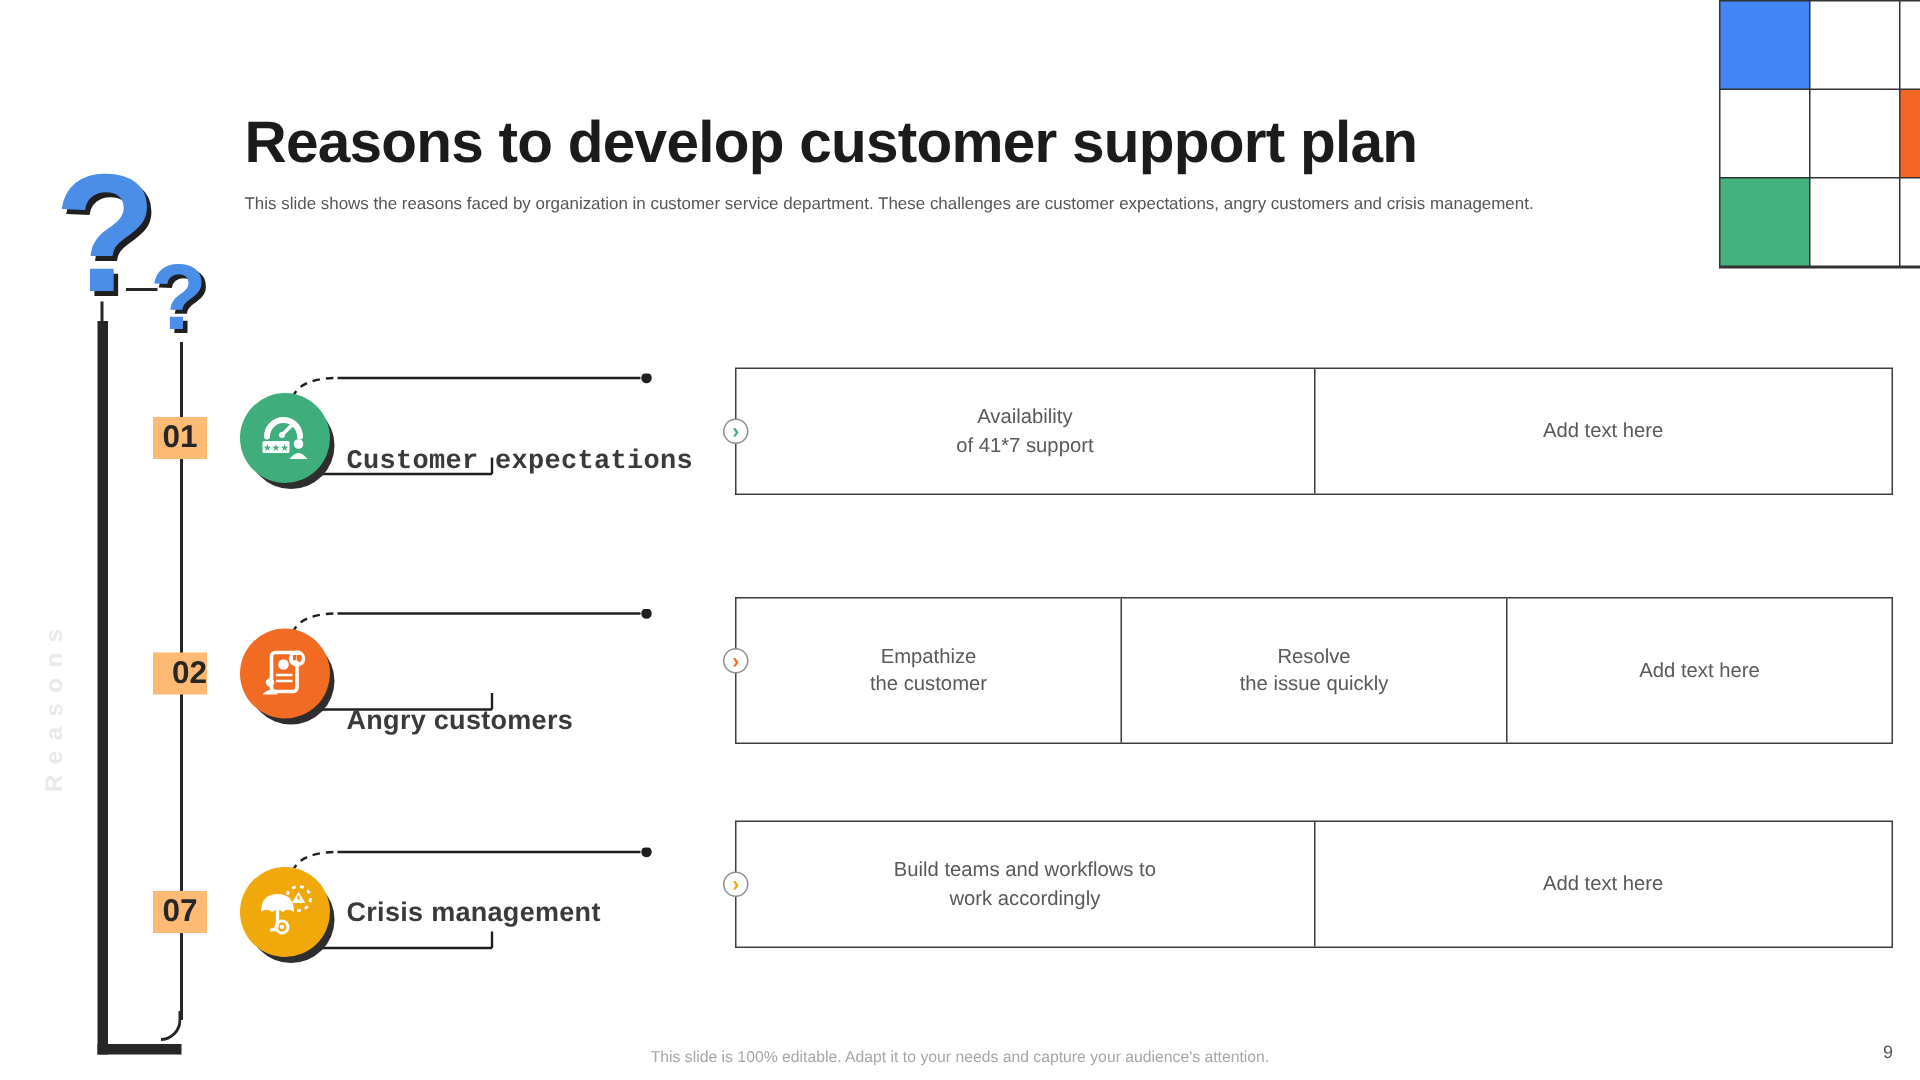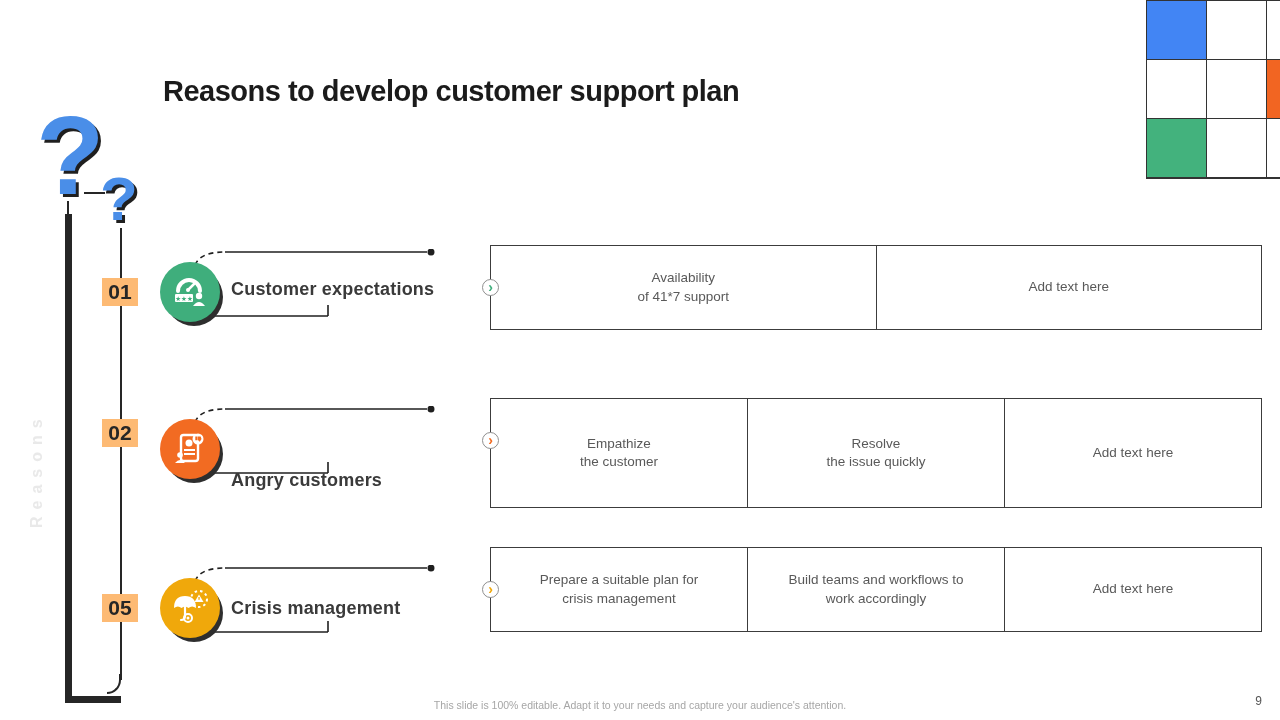--- a/index.html
+++ b/index.html
@@ -3,21 +3,21 @@
 <meta charset="utf-8">
 <style>
   html,body{margin:0;padding:0;background:#888;}
   .slide{
     position:relative;width:1280px;height:720px;background:#ffffff;overflow:hidden;
     font-family:"Liberation Sans", sans-serif;
   }
   
   .title{
     position:absolute;left:163px;top:76px;width:960px;
-    font-size:29px;font-weight:800;color:#1b1b1b;letter-spacing:-0.5px;line-height:1.05;
+    font-size:39px;font-weight:800;color:#1b1b1b;letter-spacing:-0.5px;line-height:1.05;
   }
   .subtitle{
     position:absolute;left:163px;top:129px;width:930px;
     font-size:11.3px;color:#555555;line-height:1.3;
   }
   
   .decor-grid{
     position:absolute;left:1146px;top:0;width:134px;height:179px;overflow:hidden;
     background:#333333;display:grid;grid-template-columns:59px 59px 59px;
     grid-template-rows:58px 58px 58px;gap:1px;padding:1px 0 1px 1px;box-sizing:border-box;
@@ -84,20 +84,21 @@
   .page-number{
     position:absolute;right:18px;top:694px;font-size:12px;color:#555555;
   }
 </style>
 </head>
 <body>
 
 <div class="slide">
 
   <div class="title">Reasons to develop customer support plan</div>
+  <div class="subtitle">This slide shows the reasons faced by organization in customer service department. These challenges are customer expectations, angry customers and crisis management.</div>
 
   <div class="decor-grid">
     <div style="background-color: rgb(66, 133, 244);"></div>
     <div style="background-color: rgb(255, 255, 255);"></div>
     <div style="background-color: rgb(255, 255, 255);"></div>
     <div style="background-color: rgb(255, 255, 255);"></div>
     <div style="background-color: rgb(255, 255, 255);"></div>
     <div style="background-color: rgb(242, 101, 34);"></div>
     <div style="background-color: rgb(67, 178, 125);"></div>
     <div style="background-color: rgb(255, 255, 255);"></div>
@@ -129,33 +130,33 @@
       <svg width="44" height="44" viewBox="0 0 44 44">
         <path d="M10 21 A11 11 0 0 1 32 21" fill="none" stroke="#fff" stroke-width="4" stroke-linecap="round"></path>
         <path d="M20 20 L27 13" stroke="#fff" stroke-width="2.5" stroke-linecap="round"></path>
         <circle cx="20" cy="20" r="2" fill="#fff"></circle>
         <rect x="7" y="24" width="18" height="8" rx="1" fill="#fff"></rect>
         <text x="16" y="30.5" font-size="6.5" text-anchor="middle" fill="#3FAE7C">★★★</text>
         <circle cx="31" cy="26" r="3.2" fill="#fff"></circle>
         <path d="M25 36 Q31 28 37 36 Z" fill="#fff"></path>
       </svg>
     </div>
-    <div class="row-label" style="top:275px;">Customer expectations</div>
+    <div class="row-label" style="top:294px;font-family:Liberation Mono, monospace;">Customer expectations</div>
     <div class="chevron-badge" style="top:279px;">
       <span style="color: rgb(63, 174, 124);">›</span>
     </div>
     <div class="cell-box" style="top:245px;height:85px;">
       <div class="cell">Availability
 of  41*7 support</div>
       <div class="cell">Add text here</div>
     </div>
   </div>
 
   <div>
-    <div class="row-number" style="top:419px;">02</div>
+    <div class="row-number" style="top:435px;text-align:right;">02</div>
     <svg class="row-connector" style="top:406px;" viewBox="0 0 260 78">
       <path d="M10 16 C14 6 26 3 40 3" fill="none" stroke="#1f1f1f" stroke-width="1.6" stroke-dasharray="5 4"></path>
       <line x1="40" y1="3" x2="242" y2="3" stroke="#1f1f1f" stroke-width="1.6"></line>
       <circle cx="246" cy="3" r="3.5" fill="#1f1f1f"></circle>
       <line x1="13" y1="67" x2="143" y2="67" stroke="#1f1f1f" stroke-width="1.6"></line>
       <line x1="143" y1="67" x2="143" y2="56" stroke="#1f1f1f" stroke-width="1.6"></line>
     </svg>
     <div class="icon-circle" style="top: 419px; background-color: rgb(242, 107, 34);">
       <svg width="44" height="44" viewBox="0 0 44 44">
         <rect x="13" y="8" width="17" height="26" rx="2.5" fill="none" stroke="#fff" stroke-width="2.4"></rect>
@@ -164,31 +165,31 @@
         <circle cx="12" cy="28" r="2.8" fill="#fff"></circle>
         <path d="M7 36 Q12 30 17 36 Z" fill="#fff"></path>
         <circle cx="30" cy="12" r="5.5" fill="#fff"></circle>
         <path d="M27.3 9.6 h2.2 v3.6 h-2.2 z M29.9 9.6 h2.8 l0.8 2.4 -1.7 2.7 -1.9 -1.6 z" fill="#F26B22"></path>
       </svg>
     </div>
     <div class="row-label" style="top:435px;margin-top:31px;">Angry customers</div>
     <div class="chevron-badge" style="top:432px;">
       <span style="color: rgb(242, 107, 34);">›</span>
     </div>
-    <div class="cell-box" style="top:398px;height:110px;">
+    <div class="cell-box" style="top:398px;height:98px;">
       <div class="cell">Empathize
 the customer</div>
       <div class="cell">Resolve
 the issue quickly</div>
       <div class="cell">Add text here</div>
     </div>
   </div>
 
   <div>
-    <div class="row-number" style="top:594px;">05</div>
+    <div class="row-number" style="top:594px;">07</div>
     <svg class="row-connector" style="top:565px;" viewBox="0 0 260 78">
       <path d="M10 16 C14 6 26 3 40 3" fill="none" stroke="#1f1f1f" stroke-width="1.6" stroke-dasharray="5 4"></path>
       <line x1="40" y1="3" x2="242" y2="3" stroke="#1f1f1f" stroke-width="1.6"></line>
       <circle cx="246" cy="3" r="3.5" fill="#1f1f1f"></circle>
       <line x1="13" y1="67" x2="143" y2="67" stroke="#1f1f1f" stroke-width="1.6"></line>
       <line x1="143" y1="67" x2="143" y2="56" stroke="#1f1f1f" stroke-width="1.6"></line>
     </svg>
     <div class="icon-circle" style="top: 578px; background-color: rgb(240, 168, 11);">
       <svg width="44" height="44" viewBox="0 0 44 44">
         <path d="M6 22 Q6 10 17 10 Q28 10 28 22 Q24 19 20.5 22 Q17 19 13.5 22 Q10 19 6 22 Z" fill="#fff"></path>
@@ -198,22 +199,20 @@
         <rect x="30.4" y="11" width="1.3" height="2.8" fill="#F0A80B"></rect>
         <circle cx="20" cy="32" r="4" fill="none" stroke="#fff" stroke-width="2"></circle>
         <circle cx="20" cy="32" r="1.5" fill="#fff"></circle>
       </svg>
     </div>
     <div class="row-label" style="top:594px;">Crisis management</div>
     <div class="chevron-badge" style="top:581px;">
       <span style="color: rgb(240, 168, 11);">›</span>
     </div>
     <div class="cell-box" style="top:547px;height:85px;">
-      <div class="cell">Prepare a suitable plan for
-crisis management</div>
       <div class="cell">Build teams and workflows to
 work accordingly</div>
       <div class="cell">Add text here</div>
     </div>
   </div>
 
   <div class="footer-note">This slide is 100% editable. Adapt it to your needs and capture your audience's attention.</div>
   <div class="page-number">9</div>
 
 </div>

